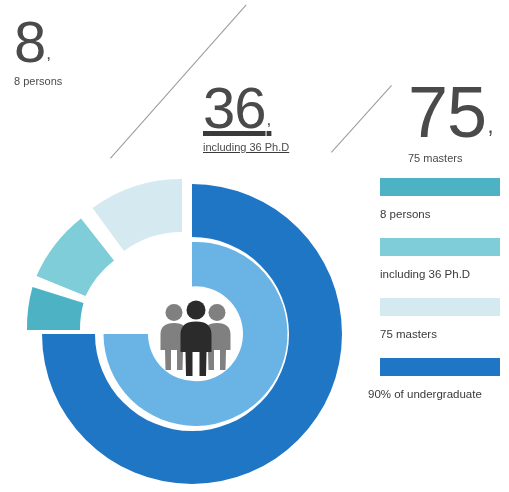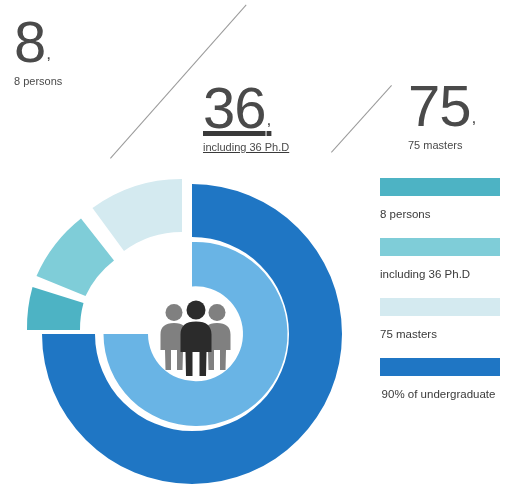--- a/index.html
+++ b/index.html
@@ -41,21 +41,21 @@
     color: #4a4a4a;
     margin-top: 6px;
     white-space: nowrap;
   }
 
   #stat-8   { left: 14px;  top: 14px; }
   #stat-8 .stat-number   { font-size: 58px; }
   #stat-36  { left: 203px; top: 80px; text-decoration: underline; }
   #stat-36 .stat-number  { font-size: 58px; }
   #stat-75  { left: 408px; top: 78px; }
-  #stat-75 .stat-number  { font-size: 58px; }
+  #stat-75 .stat-number  { font-size: 72px; }
 
   .slash {
     position: absolute;
     background: #9a9a9a;
     transform-origin: 0 0;
   }
 
   
   #donut-chart {
     position: absolute;
@@ -81,21 +81,20 @@
     height: 18px;
   }
   .legend-label {
     font-size: 11.5px;
     color: #3a3a3a;
     margin-top: 12px;
     white-space: nowrap;
   }
   #legend .legend-item:last-child .legend-label {
     margin-left: -12px;
-    text-align: center;
   }
 </style>
 </head>
 <body>
 
 <div class="stat" id="stat-8">
   <div class="stat-number"><span>8</span><span class="tick">,</span></div>
   <div class="stat-caption">8 persons</div>
 </div>
 

